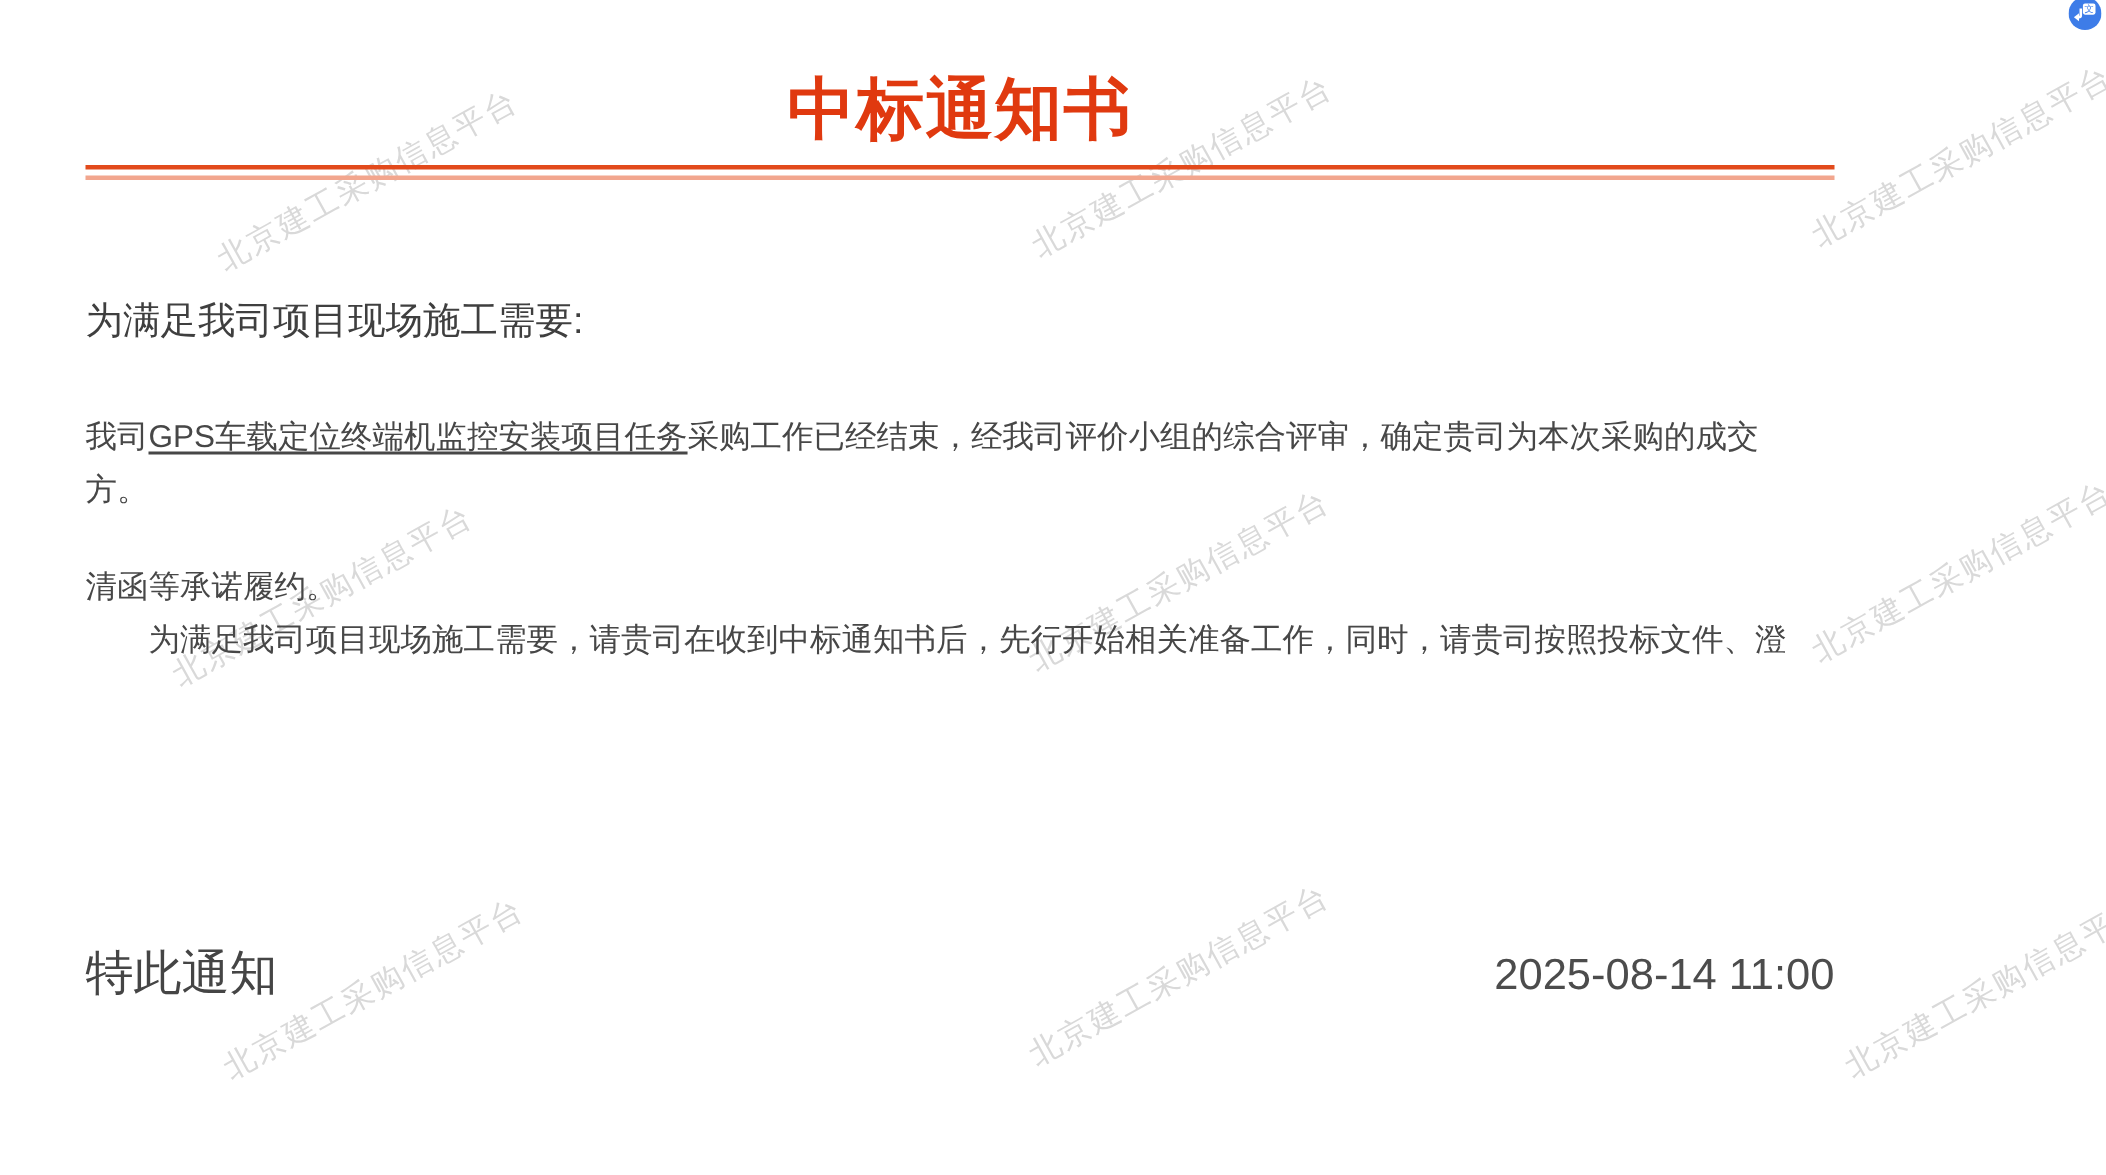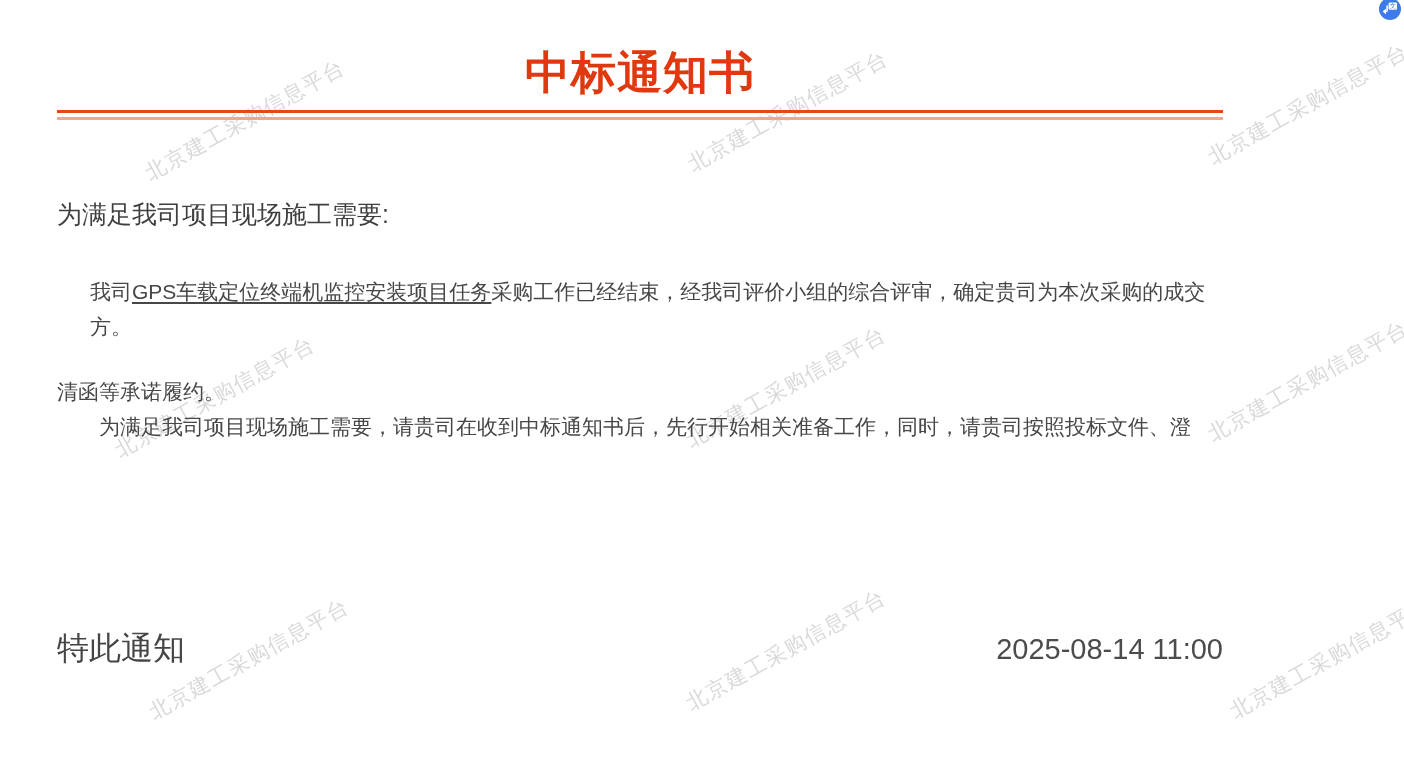--- a/index.html
+++ b/index.html
@@ -39,21 +39,21 @@
   .divider-bottom { margin-top: 4px; border-top: 3px solid #f2a68e; }
 
   .salutation {
     margin-top: 78px;
     font-size: 25px;
     line-height: 32px;
     color: #3f3f3f;
   }
 
   .para { font-size: 21px; line-height: 35px; color: #474747; }
-  .para-1 { margin-top: 44px; margin-left: 33px; }
+  .para-1 { margin-top: 44px; }
   .para-2 { margin-top: 30px; }
   .line { white-space: nowrap; }
   .line.indented { padding-left: 42px; }
   .underlined { text-decoration: underline; text-underline-offset: 3px; }
 
   .closing-row {
     margin-top: 184px;
     display: flex;
     justify-content: space-between;
     align-items: baseline;

